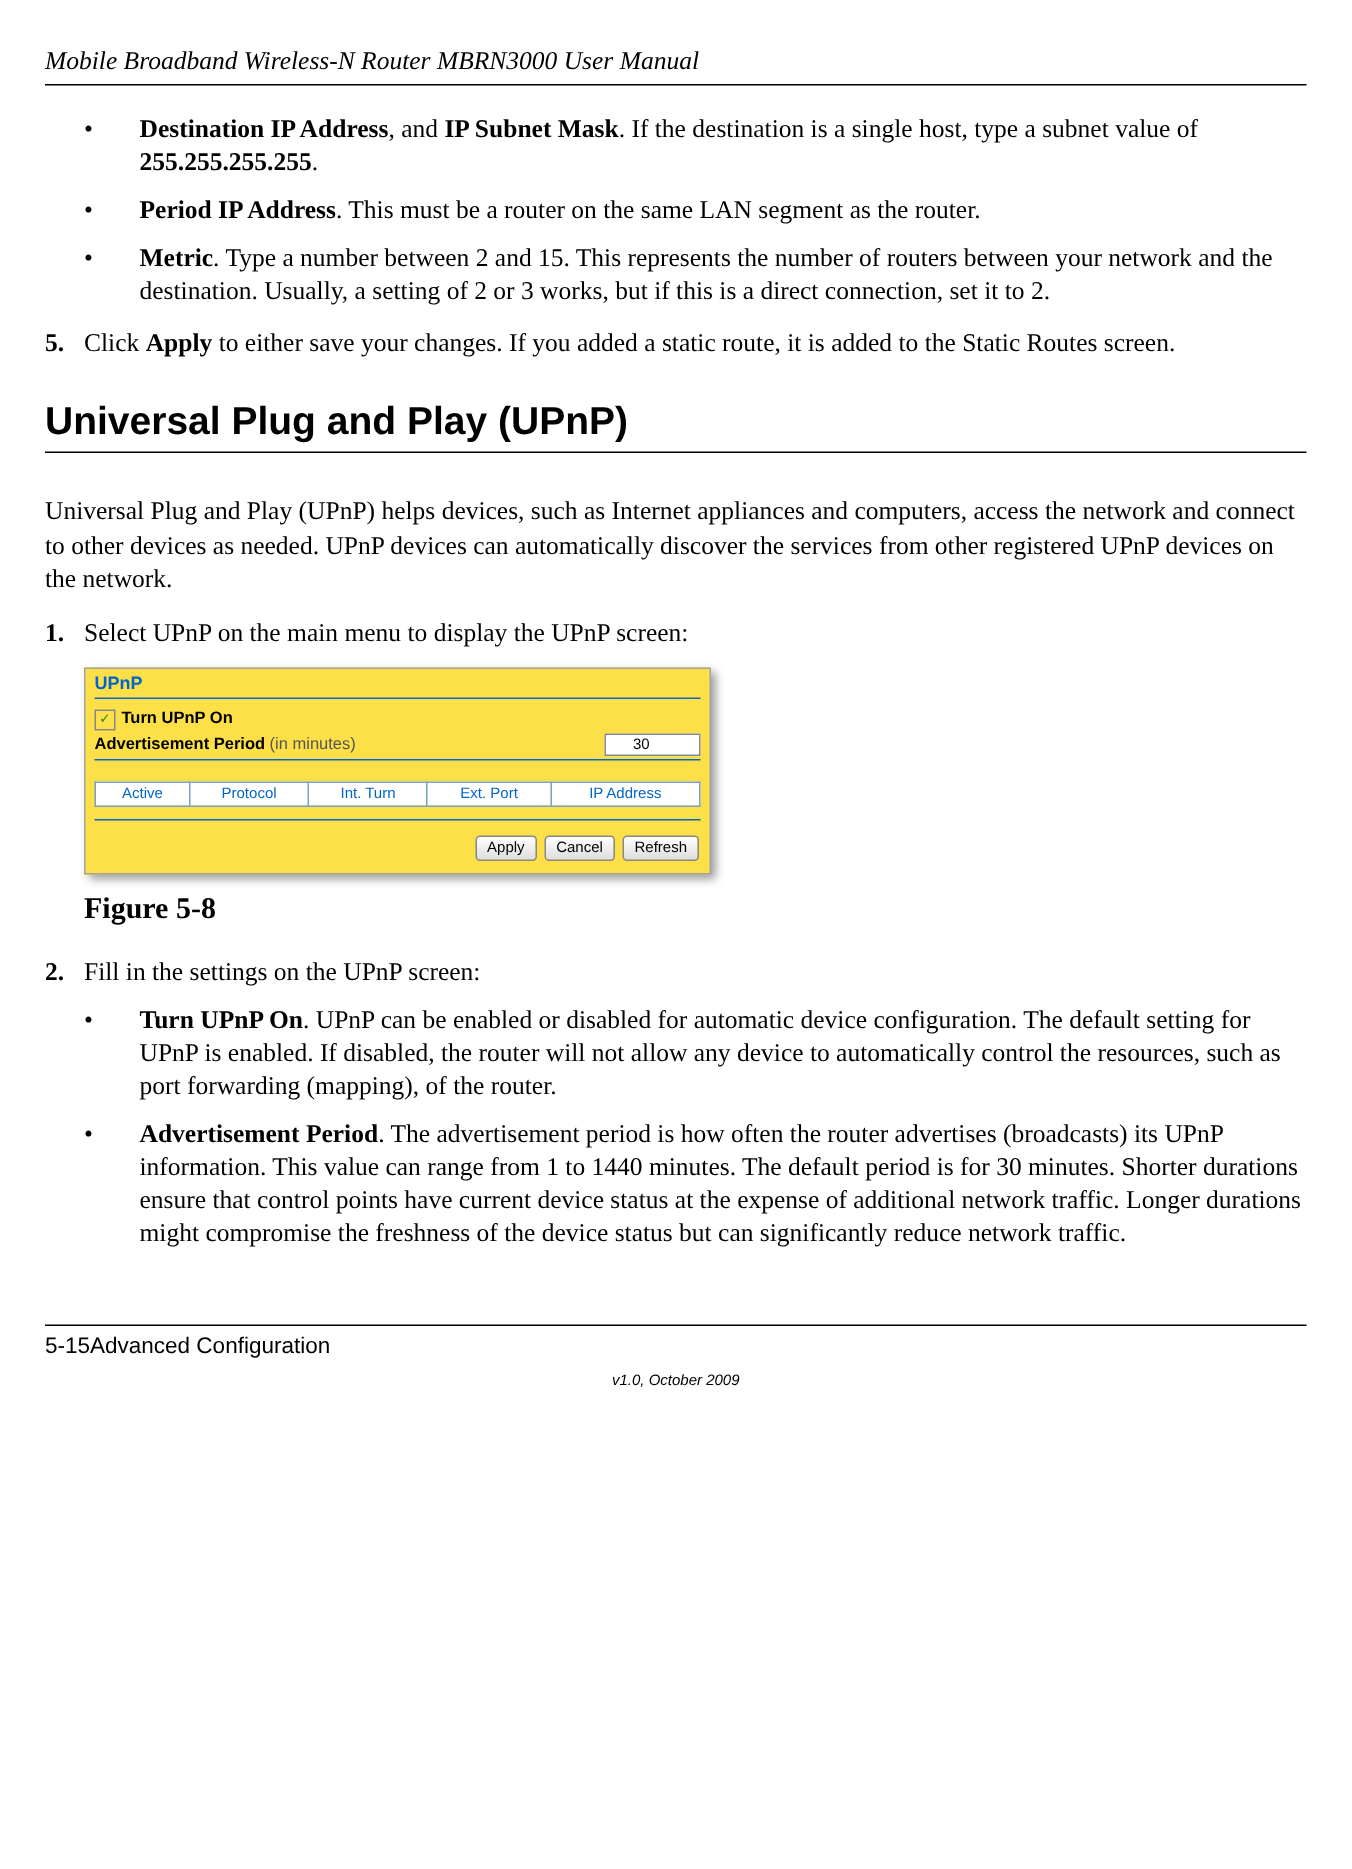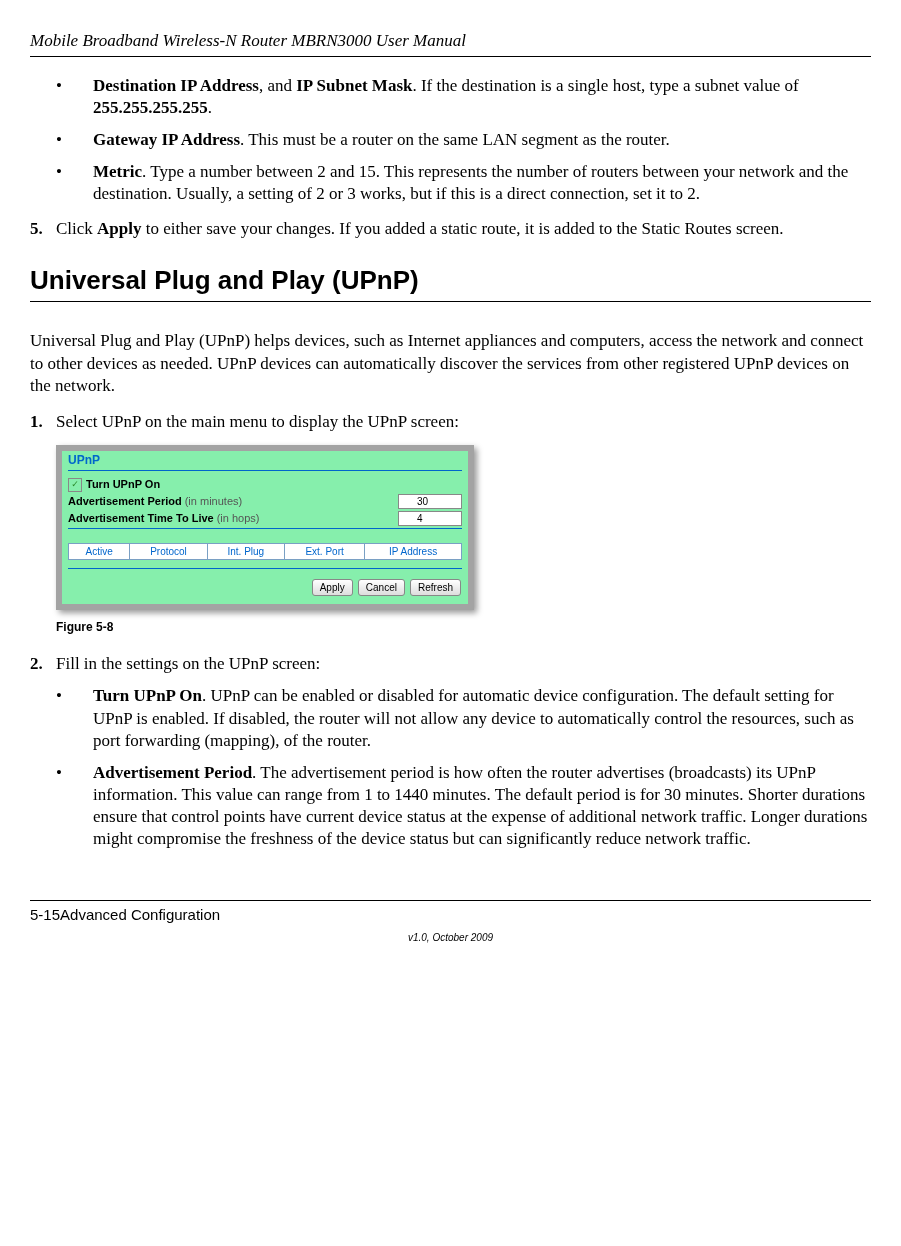--- a/index.html
+++ b/index.html
@@ -62,23 +62,23 @@
     margin: 0 0 28px 0;
   }
   .body-para {
     margin: 0 0 14px 0;
   }
   .figure-wrap {
     margin: 8px 0 6px 26px;
     width: 418px;
   }
   .figure-panel {
-    border: 6px solid #a3a3a3;
+    border: 1px solid #a3a3a3;
     box-shadow: 3px 3px 6px rgba(0,0,0,0.4);
-    background: #86efac;
+    background: #fde047;
     padding: 2px 6px 8px 6px;
     font-family: Arial, Helvetica, sans-serif;
     font-size: 11px;
   }
   .fp-title {
     color: #0066cc;
     font-weight: bold;
     font-size: 12px;
     margin-bottom: 2px;
   }
@@ -146,23 +146,23 @@
     display: inline-block;
     border: 1px solid #888;
     border-radius: 3px;
     background: linear-gradient(#fff,#ddd);
     font-size: 10px;
     padding: 1px 7px;
     margin: 0 1px;
     font-family: Arial, sans-serif;
   }
   .figure-caption {
-    font-family: Liberation Sans, sans-serif;
-    font-weight: bold;
-    font-size: 12px;
+    font-family: Liberation Serif, serif;
+    font-weight: bold;
+    font-size: 20px;
     margin: 10px 0 18px 26px;
   }
   .sub-bullet-list {
     margin-top: 4px;
   }
   .footer-rule {
     border: none;
     border-top: 1px solid #000;
     margin: 40px 0 4px 0;
   }
@@ -187,21 +187,21 @@
 <div class="header-title">Mobile Broadband Wireless-N Router MBRN3000 User Manual</div>
 <hr class="header-rule">
 
 <div class="bullet-list">
   <div class="bullet-item">
     <div class="bullet-marker">•</div>
     <div class="bullet-content"><b>Destination IP Address</b>, and <b>IP Subnet Mask</b>. If the destination is a single host, type a subnet value of <b>255.255.255.255</b>.</div>
   </div>
   <div class="bullet-item">
     <div class="bullet-marker">•</div>
-    <div class="bullet-content"><b>Gateway IP Address</b>. This must be a router on the same LAN segment as the router.</div>
+    <div class="bullet-content"><b>Period IP Address</b>. This must be a router on the same LAN segment as the router.</div>
   </div>
   <div class="bullet-item">
     <div class="bullet-marker">•</div>
     <div class="bullet-content"><b>Metric</b>. Type a number between 2 and 15. This represents the number of routers between your network and the destination. Usually, a setting of 2 or 3 works, but if this is a direct connection, set it to 2.</div>
   </div>
 </div>
 
 <div class="numbered-item">
   <div class="num-marker">5.</div>
   <div class="num-content">Click <b>Apply</b> to either save your changes. If you added a static route, it is added to the Static Routes screen.</div>
@@ -223,32 +223,27 @@
     <hr class="fp-hr">
     <div class="fp-row">
       <span class="fp-check">✓</span>
       <span class="fp-label-bold">Turn UPnP On</span>
     </div>
     <div class="fp-row">
       <span class="fp-label-bold">Advertisement Period</span>
       <span class="fp-label-reg">(in minutes)</span>
       <input class="fp-input" value="30" style="">
     </div>
-    <div class="fp-row">
-      <span class="fp-label-bold">Advertisement Time To Live</span>
-      <span class="fp-label-reg">(in hops)</span>
-      <input class="fp-input" value="4" style="">
-    </div>
     <hr class="fp-hr">
     <table class="fp-table">
       <tbody>
           <tr>
         <th>Active</th>
         <th>Protocol</th>
-        <th>Int. Plug</th>
+        <th>Int. Turn</th>
         <th>Ext. Port</th>
         <th>IP Address</th>
       </tr>
     </tbody>
       </table>
     <hr class="fp-hr" style="margin-top:8px;">
     <div class="fp-buttons">
       <span class="fp-btn">Apply</span>
       <span class="fp-btn">Cancel</span>
       <span class="fp-btn">Refresh</span>

